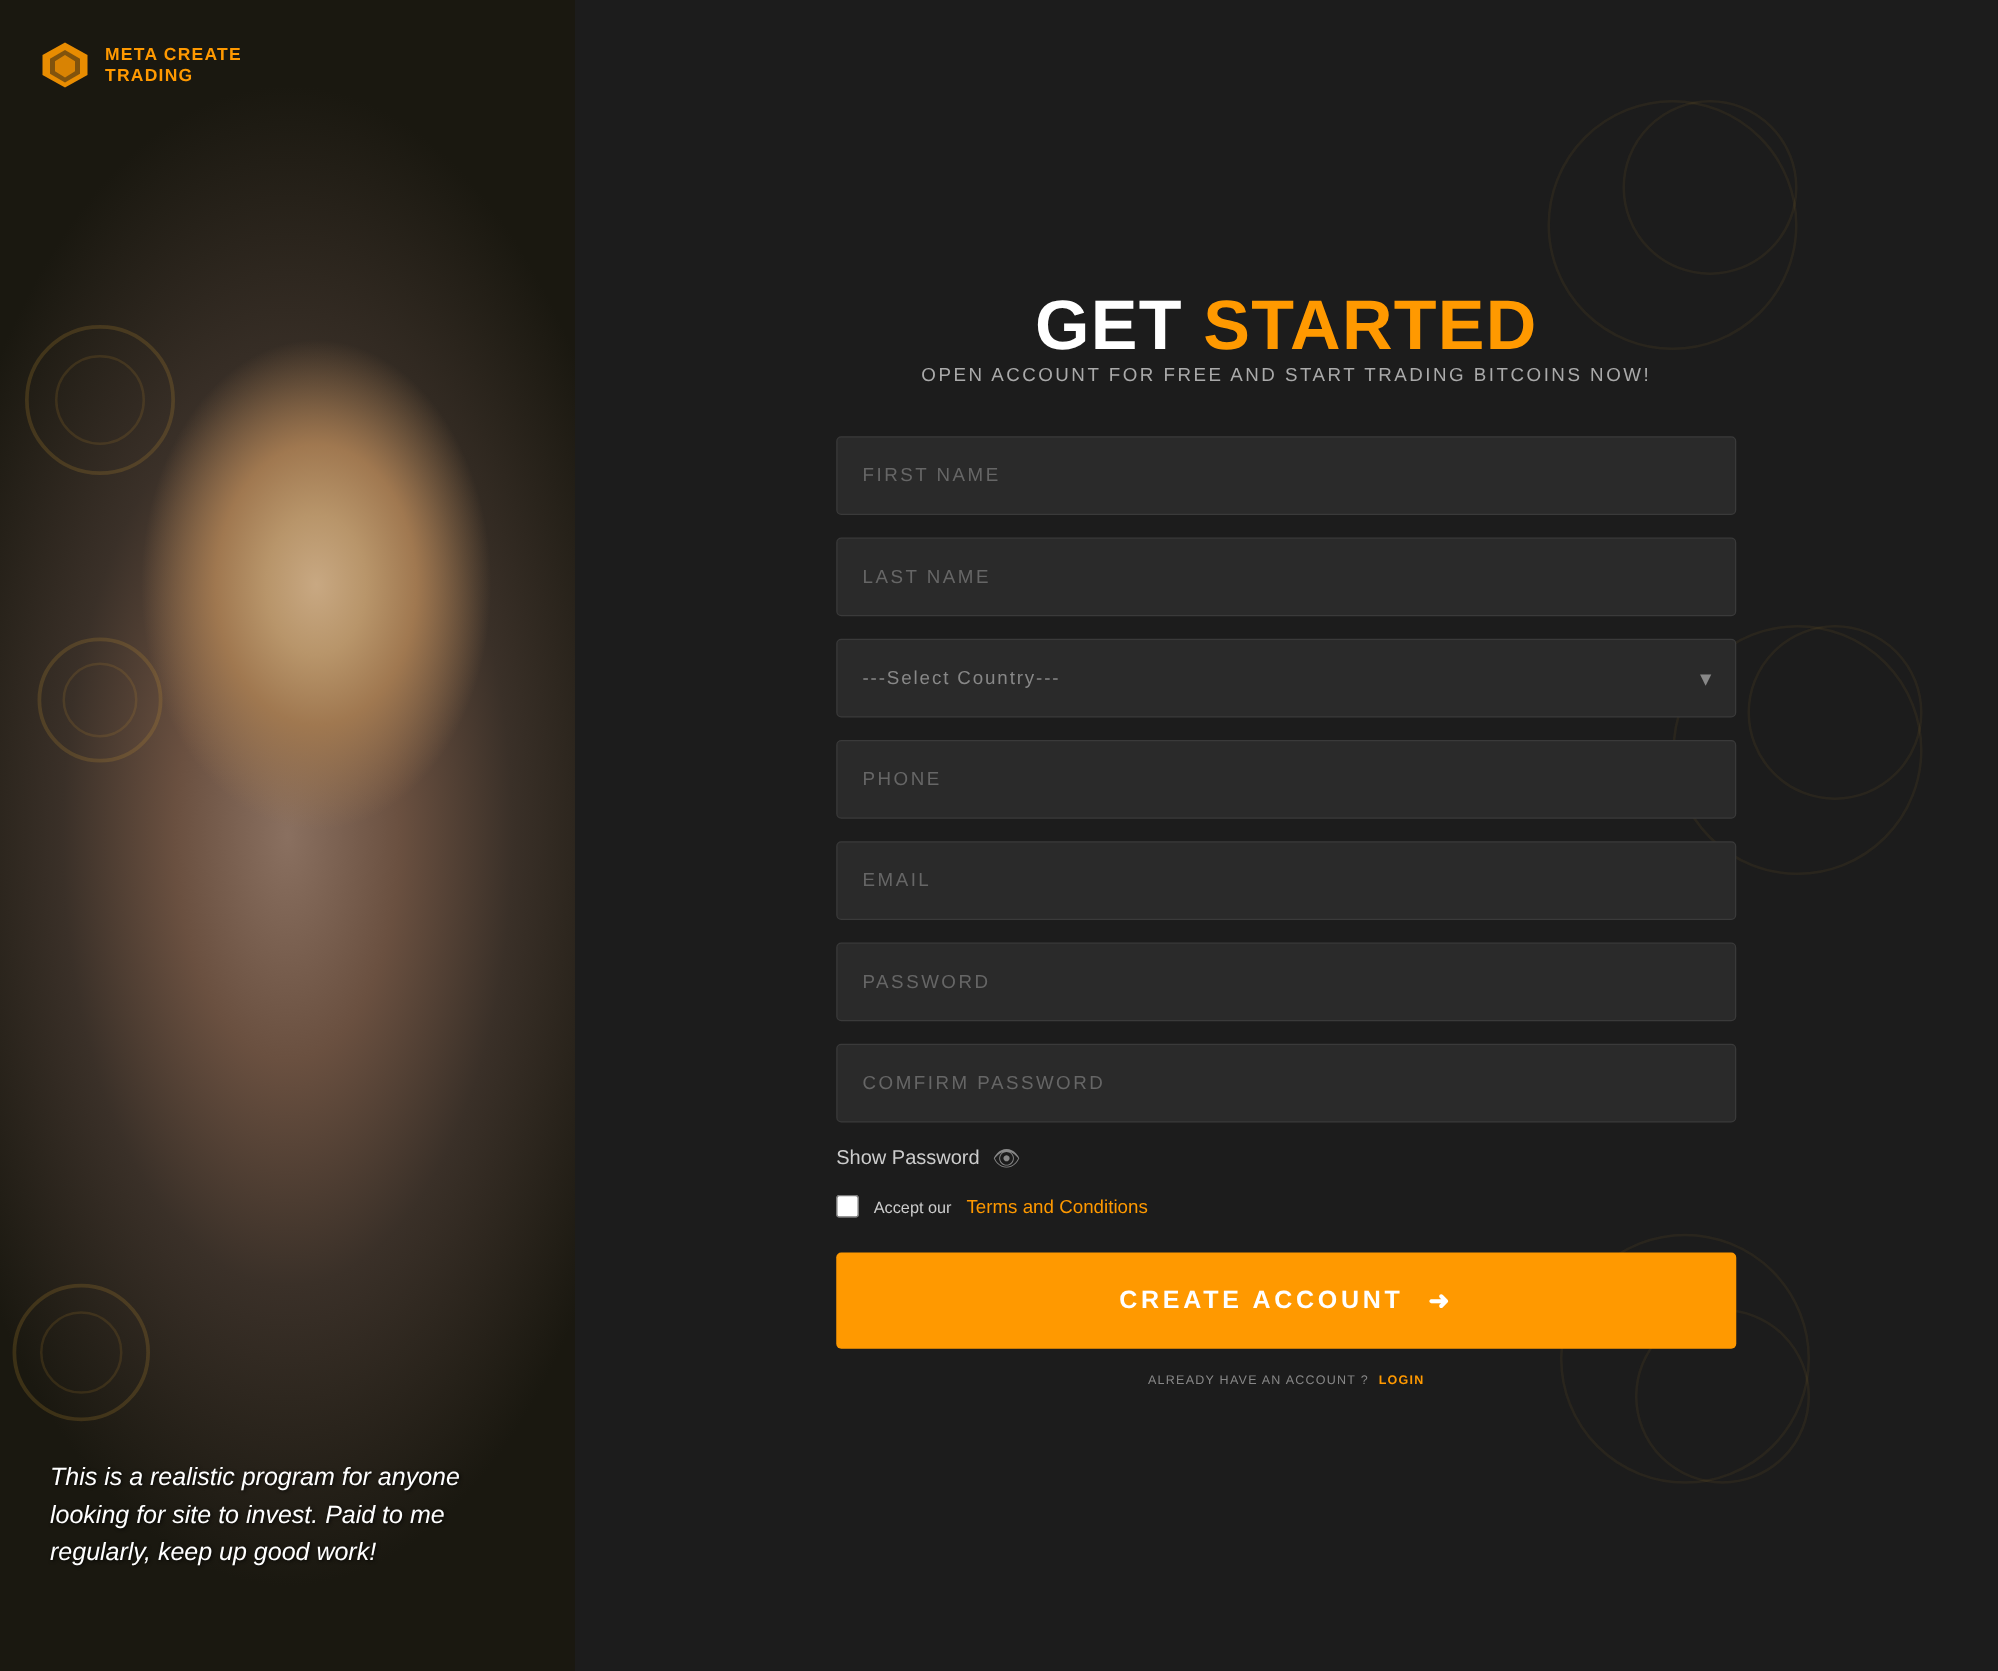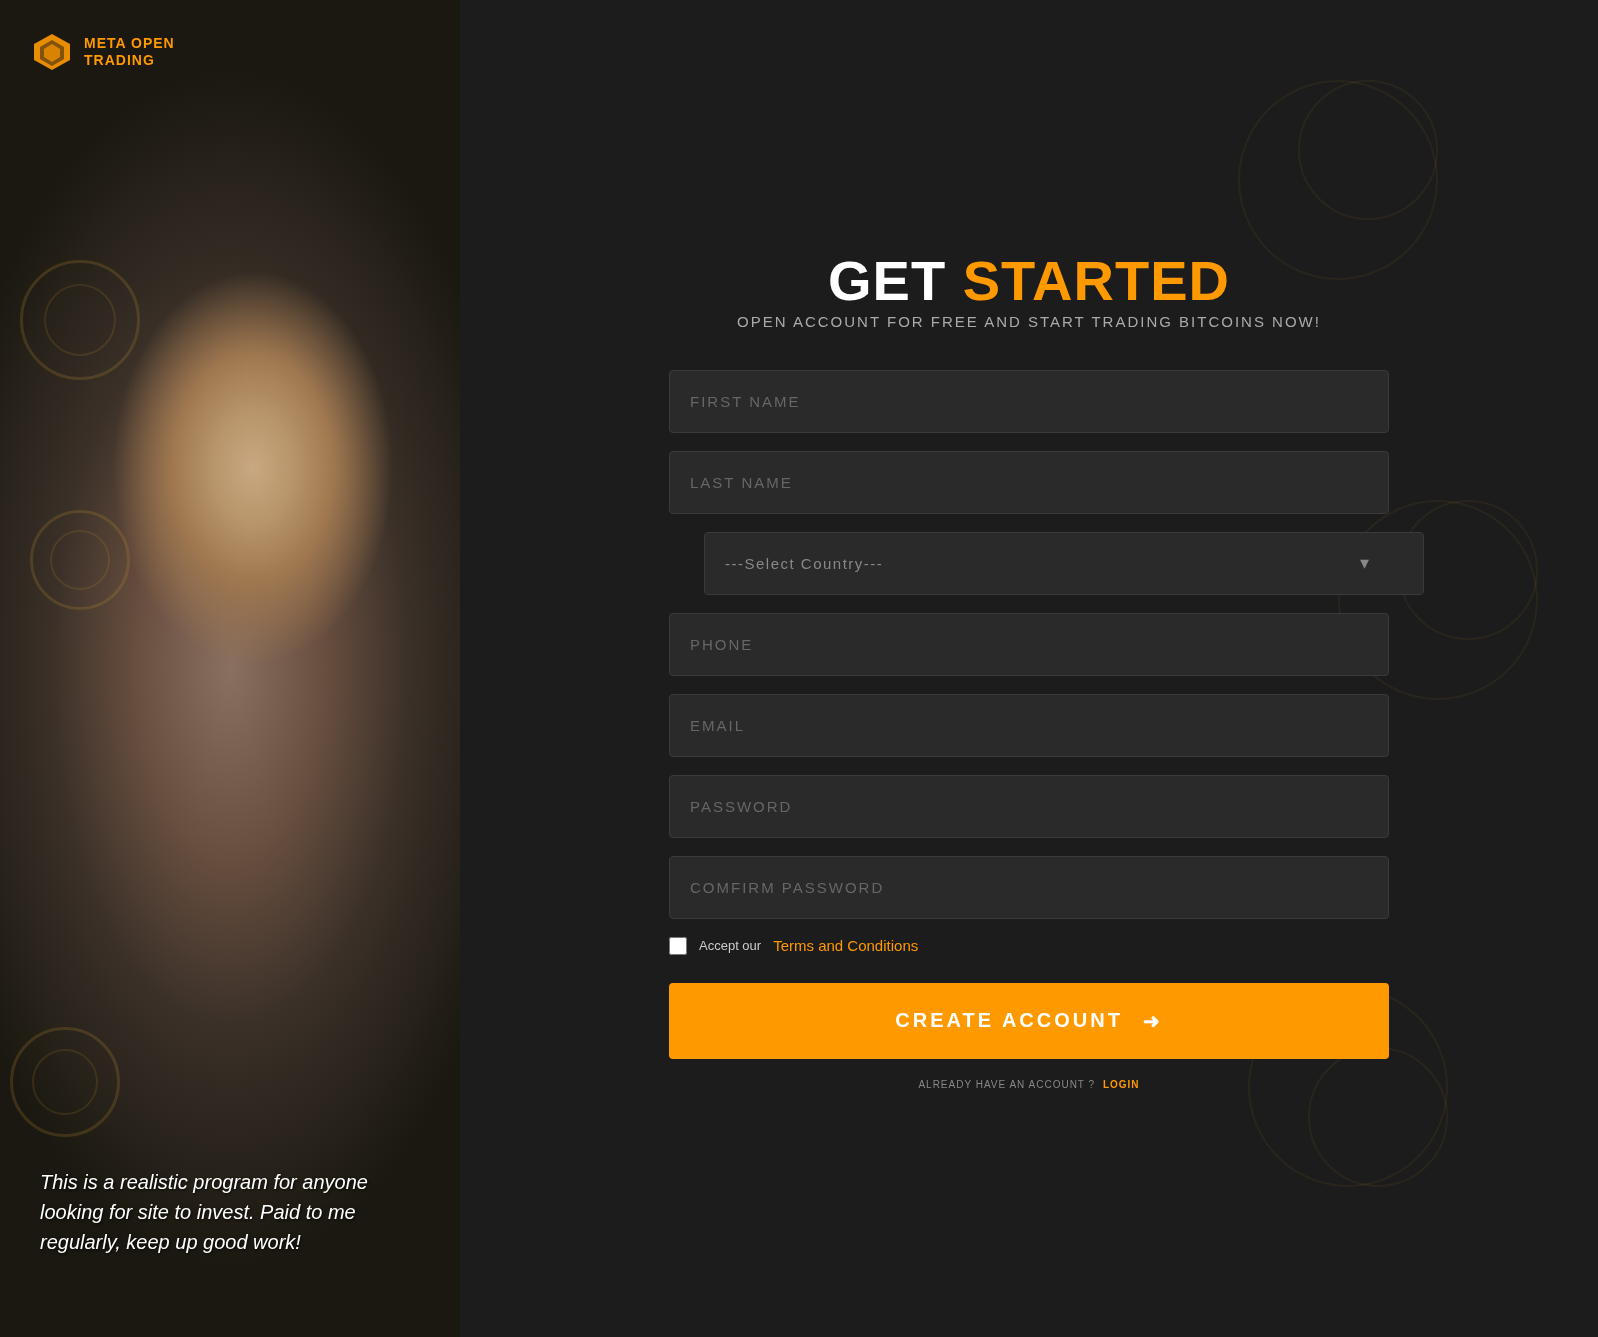--- a/index.html
+++ b/index.html
@@ -189,21 +189,20 @@
       border-radius: 4px;
       color: #888888;
       font-size: 15px;
       padding: 22px 20px;
       letter-spacing: 1.5px;
       outline: none;
       font-family: Arial, sans-serif;
       appearance: none;
       cursor: pointer;
       position: relative;
-      margin-left: 35px;
     }
 
     .select-wrapper {
       position: relative;
     }
 
     .select-wrapper::after {
       content: '▾';
       position: absolute;
       right: 20px;
@@ -306,21 +305,21 @@
   <div class="watermark" style="width:100px;height:100px;top:510px;left:30px;"></div>
   <div class="watermark" style="width:110px;height:110px;bottom:200px;left:10px;"></div>
 
   <div class="logo-area">
     <svg class="logo-icon" viewBox="0 0 44 44">
       <polygon points="22,4 40,14 40,30 22,40 4,30 4,14" fill="#ff9900" opacity="0.9"></polygon>
       <polygon points="22,10 34,17 34,29 22,36 10,29 10,17" fill="#1a1a1a" opacity="0.5"></polygon>
       <polygon points="22,14 30,19 30,27 22,32 14,27 14,19" fill="#ff9900" opacity="0.7"></polygon>
     </svg>
     <div class="logo-text">
-      <span class="logo-title">META OPEN</span>
+      <span class="logo-title">META CREATE</span>
       <span class="logo-title">TRADING</span>
     </div>
   </div>
 
   <div class="tagline-box">
     <p class="tagline-text">This is a realistic program for anyone looking for site to invest. Paid to me regularly, keep up good work!</p>
   </div>
 </div>
 
 <div class="right-panel">
@@ -369,20 +368,24 @@
     </div>
 
     <div class="form-group">
       <input type="password" class="form-input" placeholder="PASSWORD" style="">
     </div>
 
     <div class="form-group">
       <input type="password" class="form-input" placeholder="COMFIRM PASSWORD" style="">
     </div>
 
+    <div class="show-password-row">
+      <span class="show-password-label">Show Password</span>
+      <span class="eye-icon">👁</span>
+    </div>
 
     <div class="accept-row">
       <input type="checkbox" class="accept-checkbox" style="">
       <span class="accept-label">Accept our</span>
       <a href="#" class="terms-link">Terms and Conditions</a>
     </div>
 
     <button class="create-btn">
       <span>CREATE ACCOUNT</span>
       <span class="arrow-icon">➜</span>

